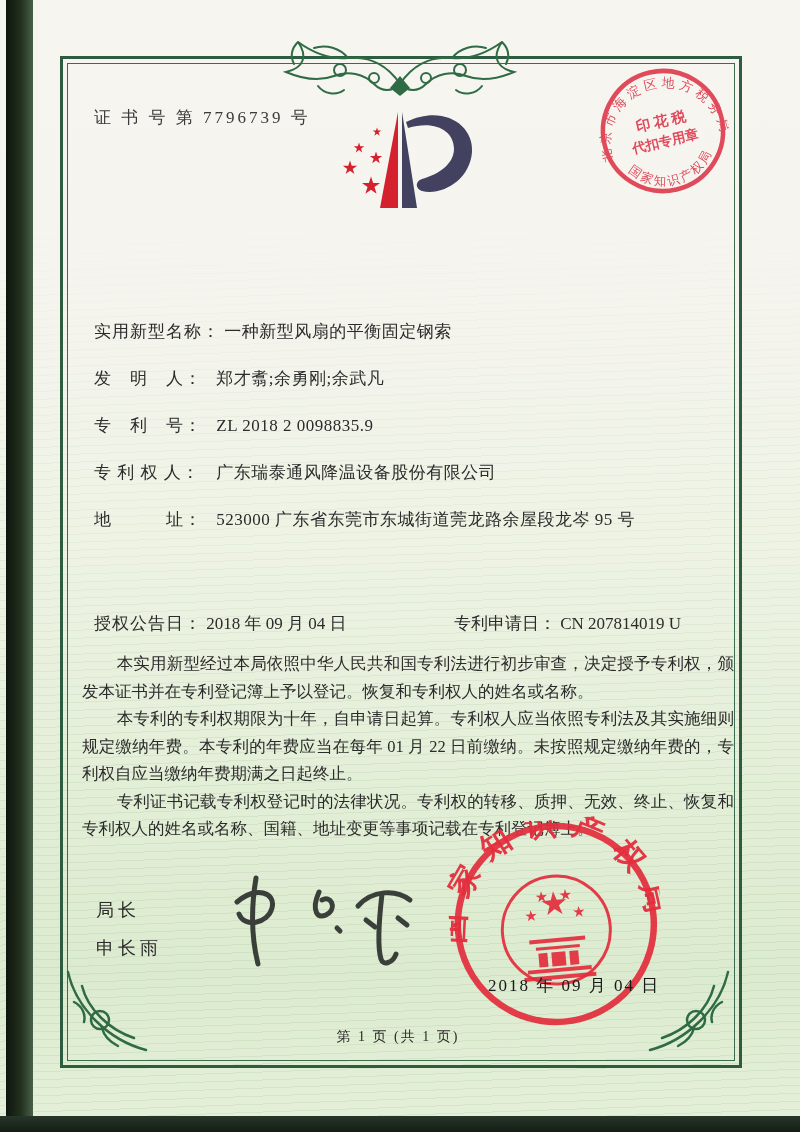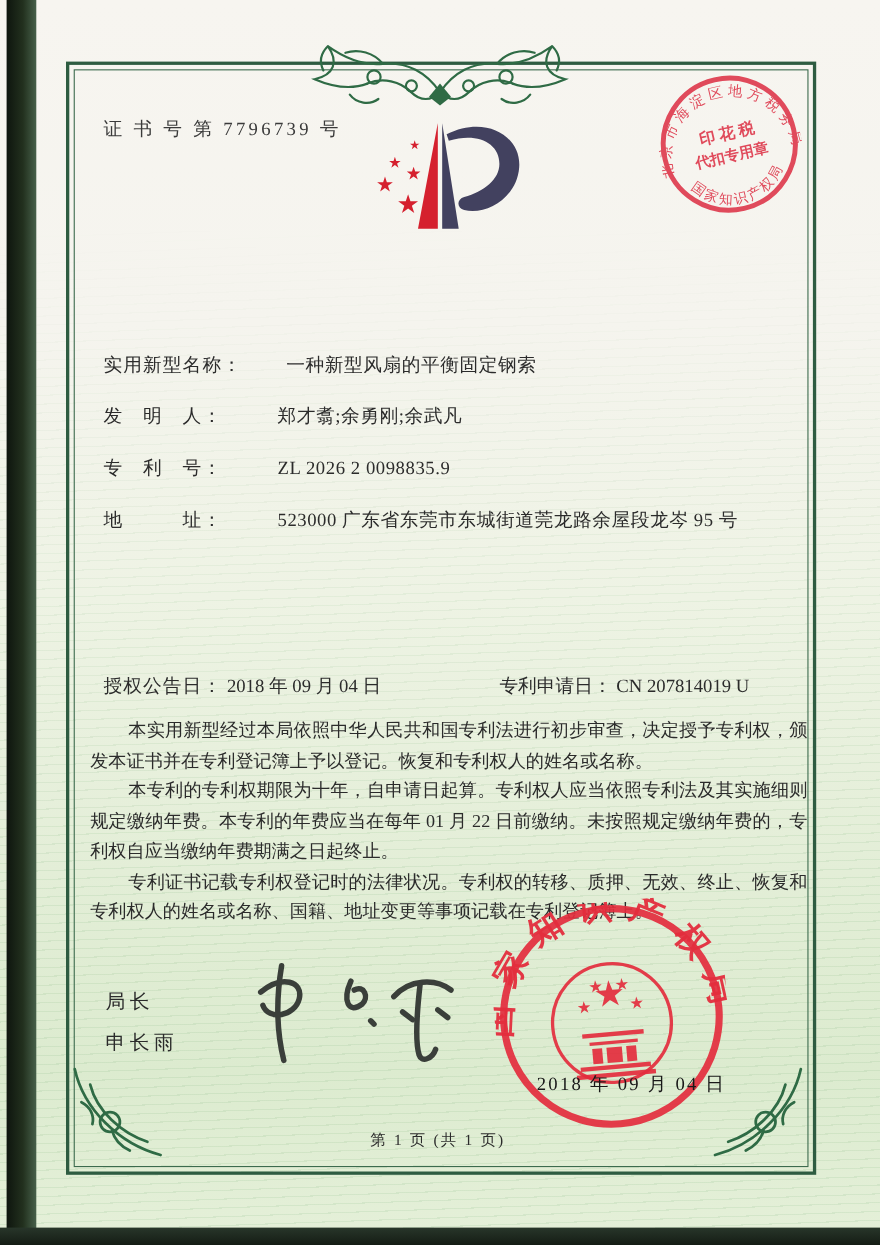--- a/index.html
+++ b/index.html
@@ -24,21 +24,21 @@
   .frame-inner{position:absolute;inset:4px;border:1px solid #3c6b4e;}
   .ornament{position:absolute;z-index:3;}
   .cert-no{position:absolute;left:94px;top:106px;font-size:17px;letter-spacing:3px;color:#3a3a3a;z-index:5;}
   .logo{position:absolute;left:330px;top:100px;z-index:5;}
   .tax-stamp{position:absolute;left:598px;top:66px;transform:rotate(-13deg);opacity:.88;z-index:6;}
   .title{position:absolute;left:60px;top:218px;width:676px;text-align:center;
     font-size:41px;font-weight:700;letter-spacing:13px;color:#2e363d;z-index:5;}
   .fields{position:absolute;left:94px;top:320px;width:620px;font-size:17px;z-index:5;}
   .field-row{height:47px;white-space:nowrap;}
   .field-label{display:inline-block;min-width:118px;letter-spacing:1px;}
-  .field-value{letter-spacing:.5px;margin-left:36px;}
+  .field-value{letter-spacing:.5px;}
   .grant-row{position:absolute;left:94px;top:612px;width:630px;display:flex;font-size:17px;z-index:5;white-space:nowrap;}
   .grant-cell-left{width:360px;}
   .paras{position:absolute;left:82px;top:650px;width:652px;font-size:16.5px;line-height:27.5px;
     text-align:justify;z-index:5;}
   .paras p{margin:0;text-indent:2.1em;}
   .signoff-title{position:absolute;left:96px;top:898px;font-size:18px;letter-spacing:4px;z-index:5;}
   .signoff-name{position:absolute;left:96px;top:936px;font-size:18px;letter-spacing:4px;z-index:5;}
   .signature{position:absolute;left:222px;top:866px;z-index:5;}
   .official-seal{position:absolute;left:450px;top:820px;transform:rotate(-5deg);z-index:6;}
   .seal-date{position:absolute;left:488px;top:974px;font-size:17px;letter-spacing:2px;color:#181818;z-index:7;white-space:nowrap;}
@@ -136,21 +136,25 @@
     <div class="field-row">
       <span class="field-label">实用新型名称：</span>
       <span class="field-value">一种新型风扇的平衡固定钢索</span>
     </div>
     <div class="field-row">
       <span class="field-label">发　明　人：</span>
       <span class="field-value">郑才翥;余勇刚;余武凡</span>
     </div>
     <div class="field-row">
       <span class="field-label">专　利　号：</span>
-      <span class="field-value">ZL 2026 2 0098835.9</span>
+      <span class="field-value">ZL 2018 2 0098835.9</span>
+    </div>
+    <div class="field-row">
+      <span class="field-label">专 利 权 人：</span>
+      <span class="field-value">广东瑞泰通风降温设备股份有限公司</span>
     </div>
     <div class="field-row">
       <span class="field-label">地　　　址：</span>
       <span class="field-value">523000 广东省东莞市东城街道莞龙路余屋段龙岑 95 号</span>
     </div>
   </div>
 
   <div class="grant-row">
     <div class="grant-cell-left">
       <span class="field-label" style="min-width:0">授权公告日：</span>

